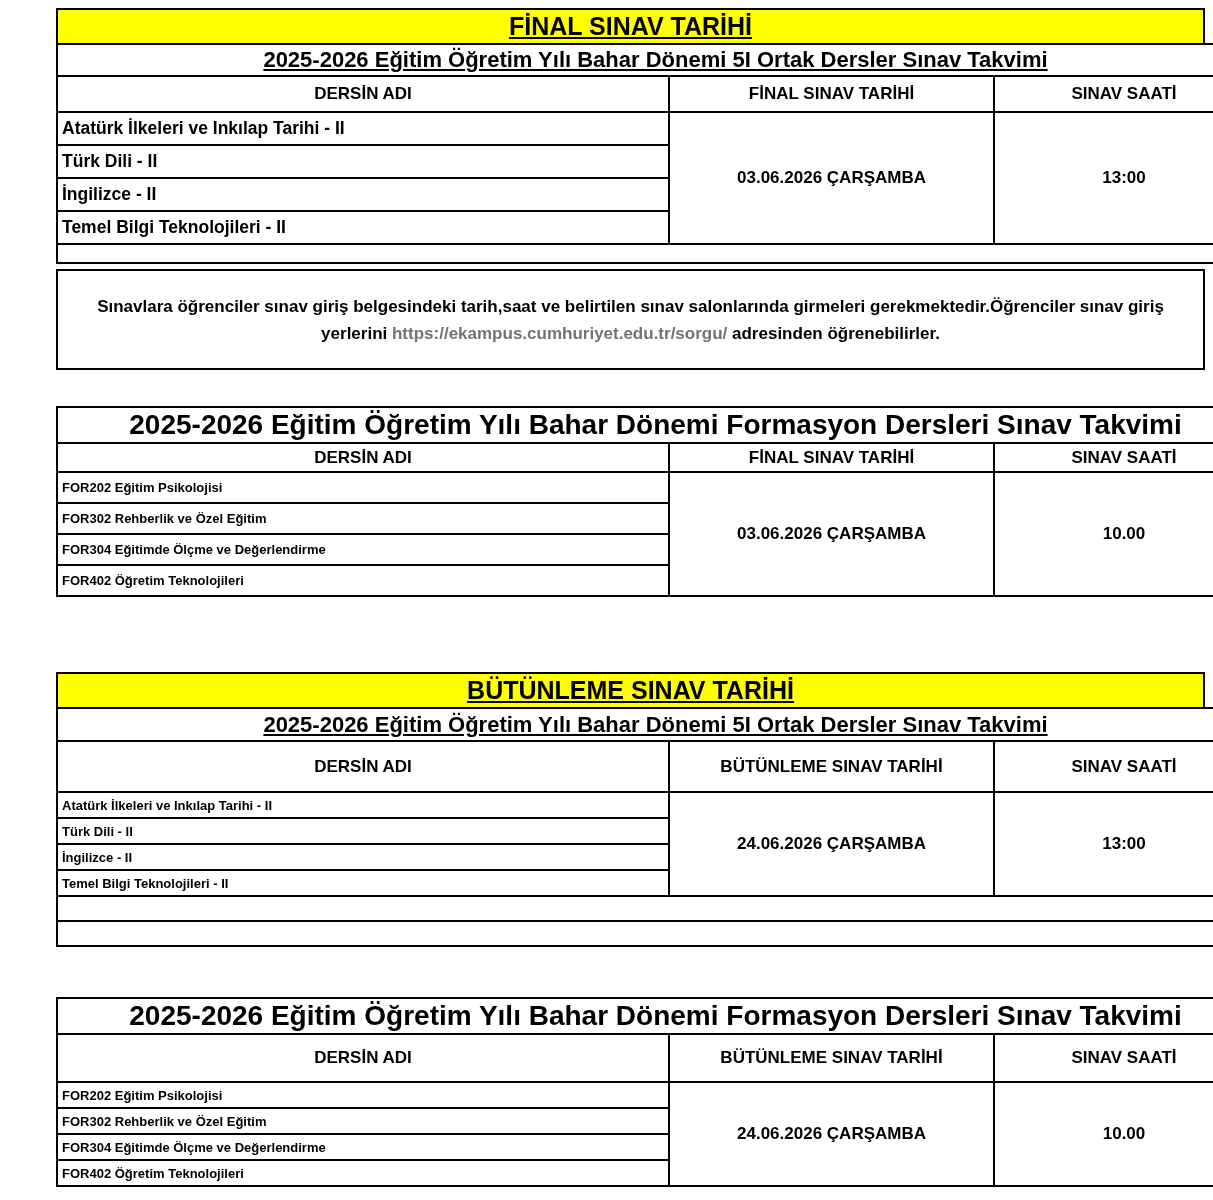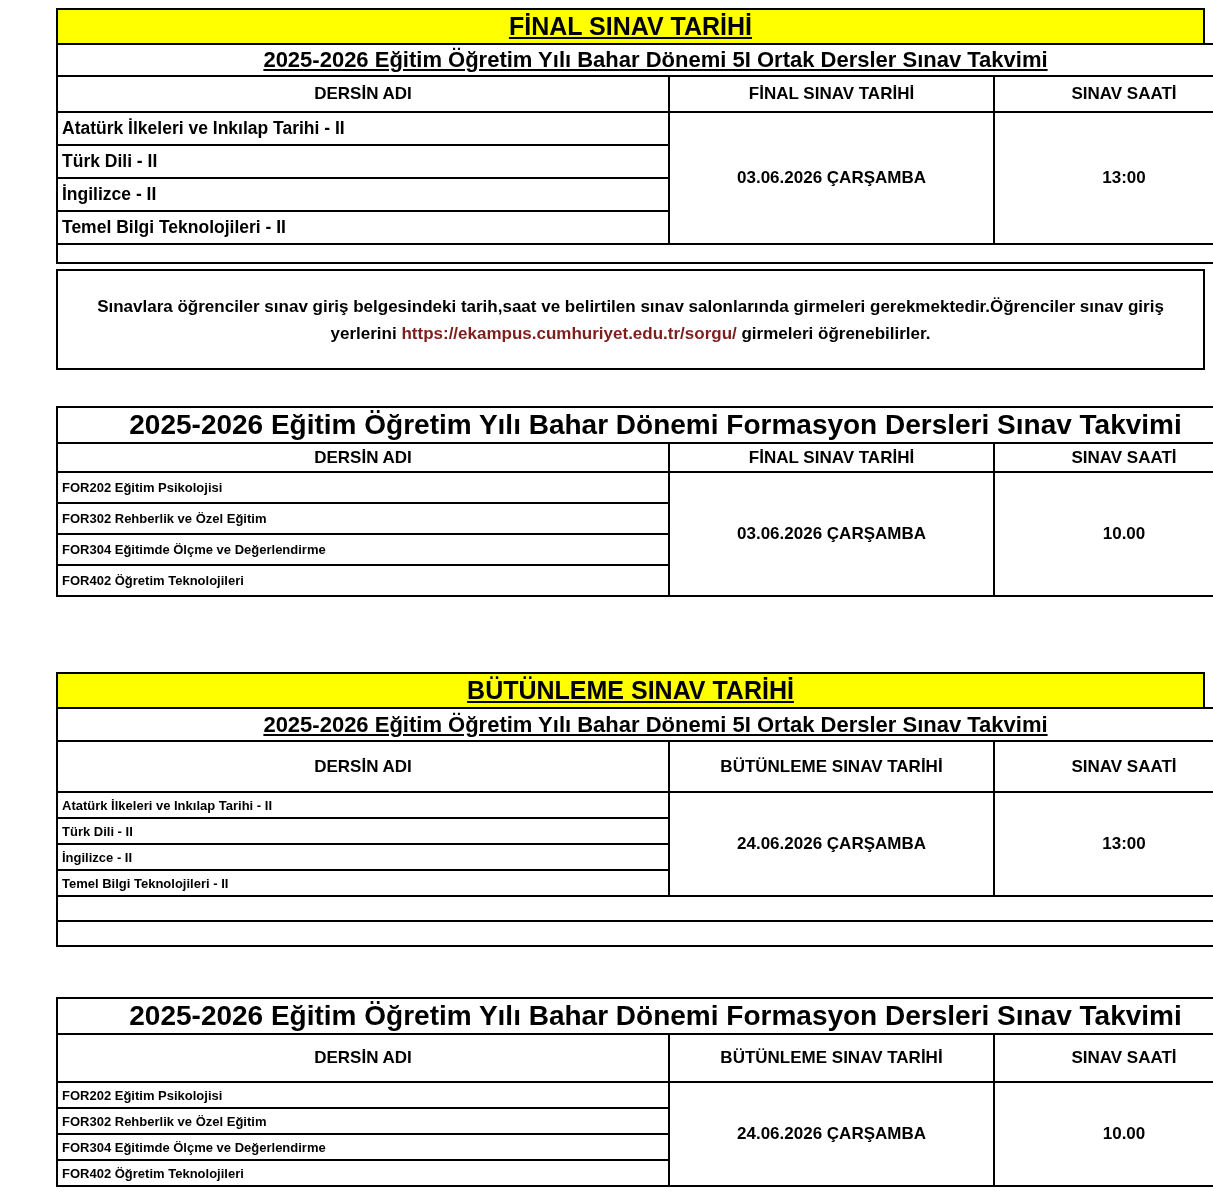--- a/index.html
+++ b/index.html
@@ -79,21 +79,21 @@
     align-items: center;
     justify-content: center;
   }
   .note-text {
     text-align: center;
     font-weight: bold;
     font-size: 17px;
     line-height: 27px;
     padding: 0 22px;
   }
-  .note-link { color: #7f1d1d; text-decoration: none; }
+  .note-link { color: #737373; text-decoration: none; }
 
   .gap-a { height: 36px; }
   .gap-b { height: 75px; }
   .gap-c { height: 50px; }
 </style>
 </head>
 <body>
 
 <div class="doc">
 
@@ -129,21 +129,21 @@
           <td class="course-cell">Temel Bilgi Teknolojileri - II</td>
         </tr>
     <tr>
           <td class="empty-cell" colspan="3"></td>
         </tr>
   </tbody>
     </table>
 
   <div class="note-box">
     <div class="note-text">
-      <span>Sınavlara öğrenciler sınav giriş belgesindeki tarih,saat ve belirtilen sınav salonlarında girmeleri gerekmektedir.Öğrenciler sınav giriş yerlerini </span><a href="#" class="note-link">https://ekampus.cumhuriyet.edu.tr/sorgu/</a><span> girmeleri öğrenebilirler.</span>
+      <span>Sınavlara öğrenciler sınav giriş belgesindeki tarih,saat ve belirtilen sınav salonlarında girmeleri gerekmektedir.Öğrenciler sınav giriş yerlerini </span><a href="#" class="note-link">https://ekampus.cumhuriyet.edu.tr/sorgu/</a><span> adresinden öğrenebilirler.</span>
     </div>
   </div>
 
   <div class="gap-a"></div>
 
   <table class="sched compact" style="margin-top:0;">
     <colgroup>
         <col class="c-course">
         <col class="c-date">
         <col class="c-time">

